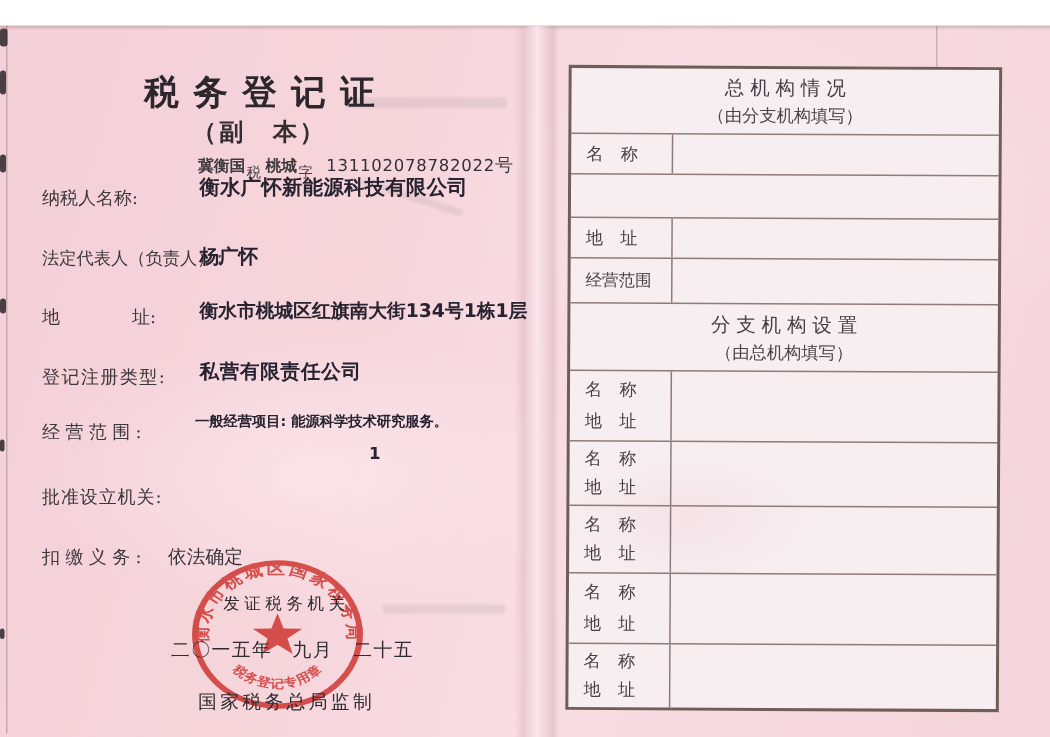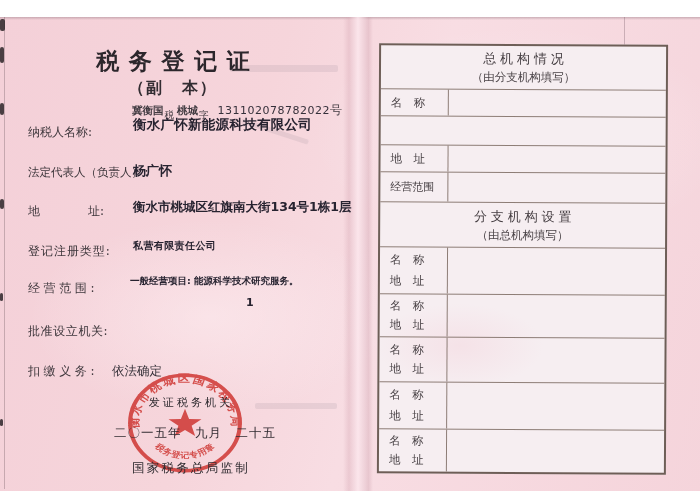--- a/index.html
+++ b/index.html
@@ -102,21 +102,21 @@
   <div class="val" style="top:99px;font-size:13.5px;letter-spacing:.02em;">衡水广怀新能源科技有限公司</div>
   <div class="lbl" style="top:107px;">纳税人名称:</div>
 
   <div class="lbl" style="top:148px;font-size:11.5px;font-family:Liberation Mono, monospace;">法定代表人（负责人）:</div>
   <div class="val" style="top:145px;font-size:13px;">杨广怀</div>
 
   <div class="lbl" style="top:186px;">地　　　　址:</div>
   <div class="val" style="top:182px;font-size:12.5px;">衡水市桃城区红旗南大街134号1栋1层</div>
 
   <div class="lbl" style="top:226px;letter-spacing:.08em;">登记注册类型:</div>
-  <div class="val" style="top:222px;font-size:10px;letter-spacing:.04em;">私营有限责任公司</div>
+  <div class="val" style="top:222px;font-size:13px;letter-spacing:.04em;">私营有限责任公司</div>
 
   <div class="lbl ls3" style="top:263px;">经营范围:</div>
   <div class="val" style="top:258px;left:130px;font-size:9.5px;">一般经营项目: 能源科学技术研究服务。</div>
   <div class="val" style="top:279px;left:246px;font-size:11px;">1</div>
 
   <div class="lbl" style="top:306px;letter-spacing:.05em;">批准设立机关:</div>
 
   <div class="lbl ls3" style="top:346px;">扣缴义务:</div>
   <div class="lbl kai-val" style="top:346px;left:112px;font-size:12.5px;">依法确定</div>
 

